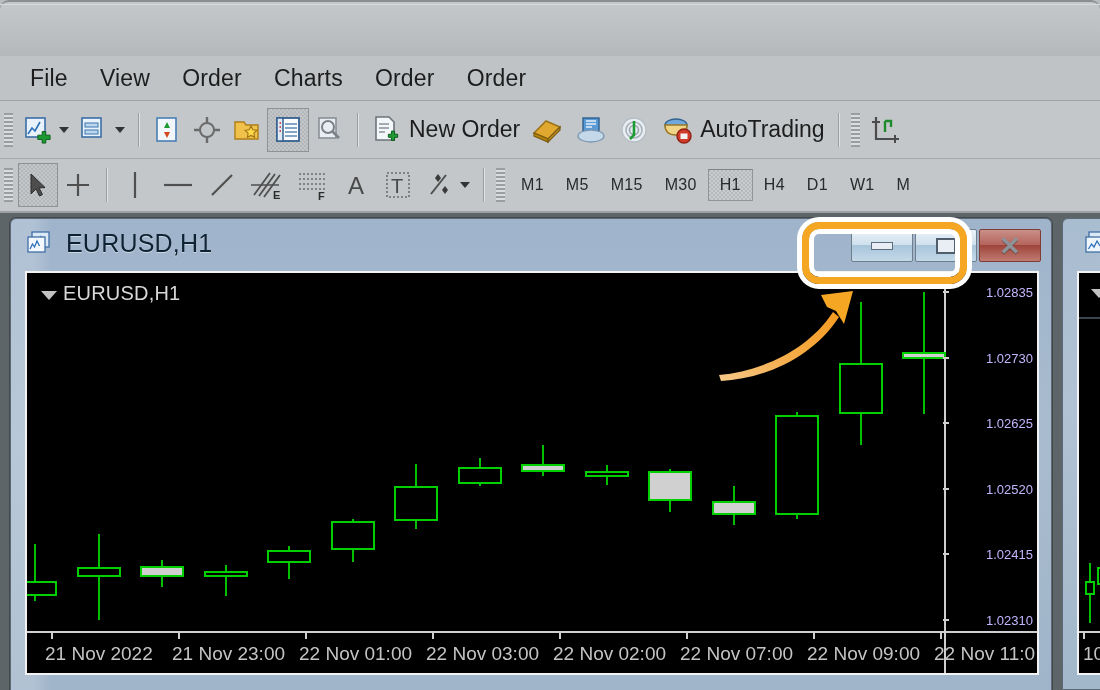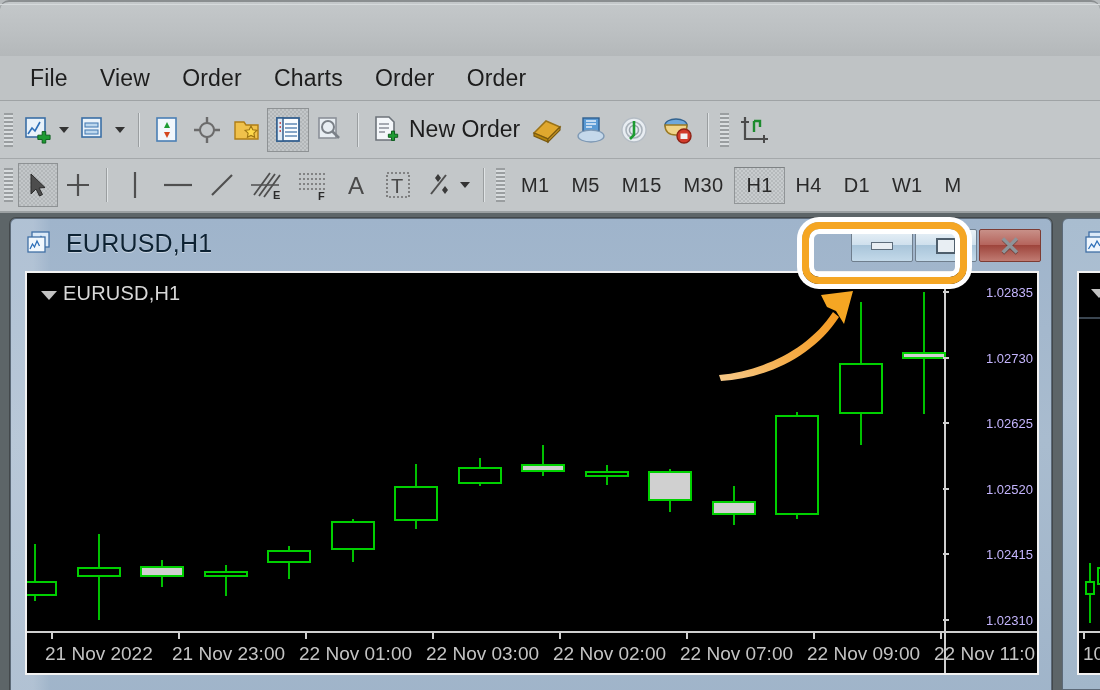--- a/index.html
+++ b/index.html
@@ -69,21 +69,21 @@
            border-top:6px solid #333; margin-left:2px; }
 
   
   .toolbar2 {
     position: absolute; left: 0; top: 159px; width: 1100px; height: 54px;
     background: #c3c7c9;
     display: flex; align-items: center;
     border-bottom: 2px solid #9ba0a2;
   }
   .tf-btn {
-    font-size: 20px; color: #2a2a2a; padding: 6px 11px; flex: none;
+    font-size: 16px; color: #2a2a2a; padding: 6px 11px; flex: none;
     white-space: nowrap; letter-spacing: .3px;
   }
   .tf-btn.active {
     background-image: repeating-conic-gradient(#c8ccce 0% 25%, #b6babc 0% 50%);
     background-size: 4px 4px;
     border: 1px solid #919597; border-top-color:#7e8284;
   }
 
   
   .mdi {
@@ -306,20 +306,21 @@
       </svg>
     </div>
 
     <div class="tbtn">
       <svg width="34" height="30" viewBox="0 0 34 30">
         <ellipse cx="16" cy="10" rx="11" ry="6" fill="#6fa8dc" stroke="#31628f" stroke-width="1.4"></ellipse>
         <path d="M5 10 q0 10 11 10 q11 0 11-10 z" fill="#f0d48a" stroke="#9c7a22" stroke-width="1.4"></path>
         <circle cx="24" cy="21" r="7" fill="#d13b2a" stroke="#8e2114" stroke-width="1.4"></circle>
         <rect x="20.5" y="18.5" width="7" height="5.5" fill="#f2f2f2"></rect>
       </svg>
+      <span class="tb-label">AutoTrading</span>
     </div>
 
     <div class="tb-sep"></div>
     <div class="grip"></div>
 
     <div class="tbtn">
       <svg width="34" height="32" viewBox="0 0 34 32">
         <path d="M6 3 v22 h23" stroke="#4b4b4b" stroke-width="2.2" fill="none"></path>
         <path d="M2 8 h8 M25 21 v8" stroke="#4b4b4b" stroke-width="2"></path>
         <path d="M15 7 v11 M15 7 h6 v6" stroke="#1d8b2e" stroke-width="2.4" fill="none"></path>

